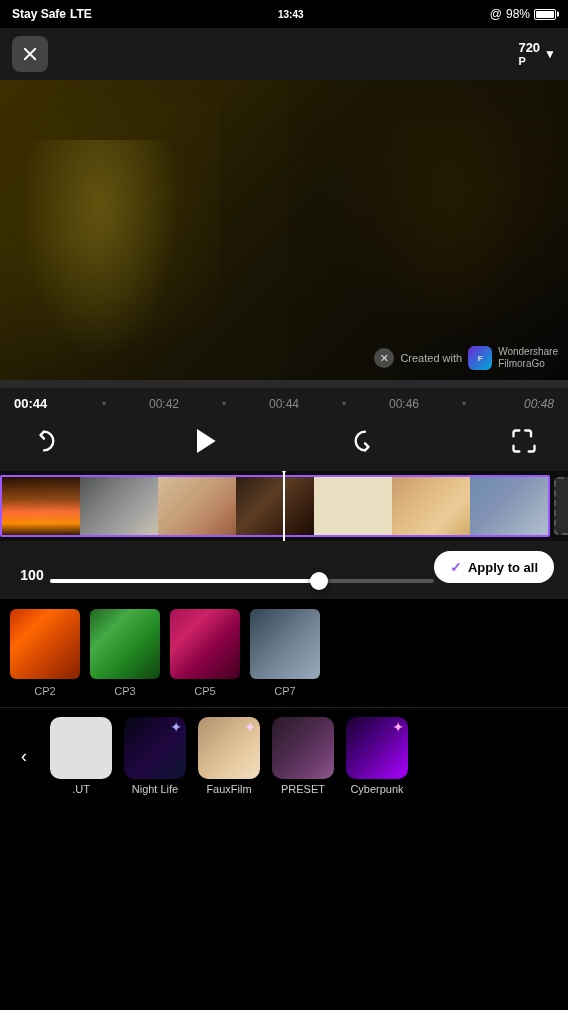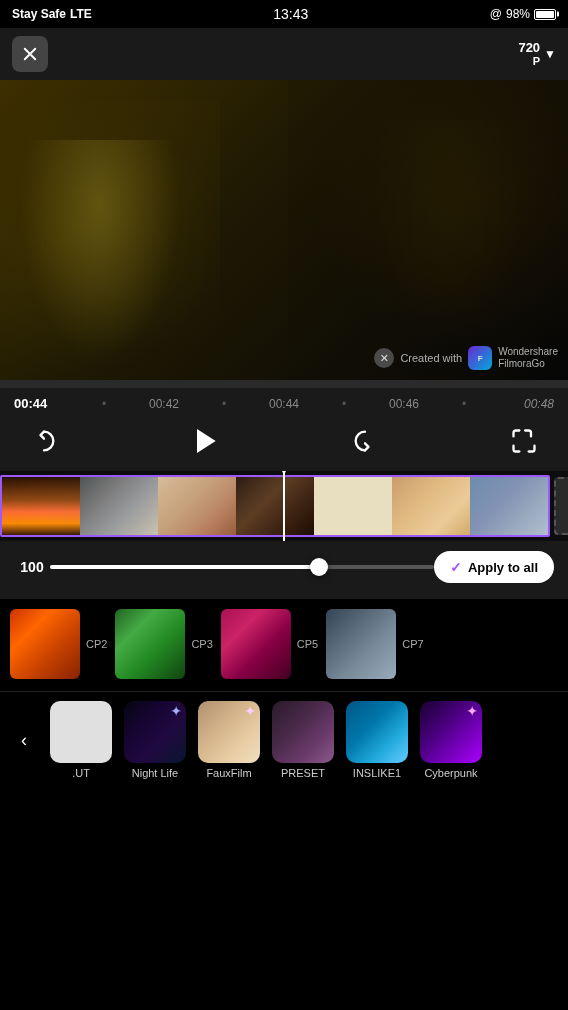--- a/index.html
+++ b/index.html
@@ -23,22 +23,22 @@
       background: #000;
     }
     .status-left {
       display: flex;
       align-items: center;
       gap: 4px;
       font-size: 12px;
       font-weight: 600;
     }
     .status-center {
-      font-size: 14px;
-      font-weight: 400;
+      font-size: 10px;
+      font-weight: 700;
     }
     .status-right {
       display: flex;
       align-items: center;
       gap: 4px;
       font-size: 12px;
     }
     .battery-icon {
       width: 22px;
       height: 11px;
@@ -297,21 +297,21 @@
       clip-path: polygon(50% 100%, 0 0, 100% 0);
     }
 
     
     .filter-controls {
       background: #1a1a1a;
       padding: 10px 14px 8px;
     }
     .filter-intensity-row {
       display: flex;
-      align-items: center;
+      align-items: flex-end;
       gap: 0;
       margin-bottom: 8px;
     }
     .intensity-label {
       font-size: 14px;
       color: #fff;
       font-weight: 600;
       min-width: 36px;
       text-align: center;
     }
@@ -371,20 +371,21 @@
       display: flex;
       gap: 6px;
       overflow-x: auto;
       scrollbar-width: none;
       padding-bottom: 4px;
     }
     .presets-row::-webkit-scrollbar { display: none; }
 
     .preset-item {
       display: flex;
+      flex-direction: column;
       align-items: center;
       gap: 4px;
       flex-shrink: 0;
       cursor: pointer;
     }
     .preset-thumb {
       width: 74px;
       height: 74px;
       border-radius: 8px;
       overflow: hidden;
@@ -524,21 +525,21 @@
 </div>
 
 <div class="top-toolbar">
   <div class="close-btn">
     <svg viewBox="0 0 24 24">
       <path d="M19 5L5 19M5 5l14 14"></path>
       <path d="M19 5L5 19M5 5l14 14" stroke="#fff" stroke-width="2.5" stroke-linecap="round" fill="none"></path>
     </svg>
   </div>
   <button class="resolution-btn">
-    <span style="font-size:13px;line-height:1.1;text-align:right;">
+    <span style="font-size:13px;line-height:1.1;text-align:left;">
       <span style="display:block;">720</span>
       <span style="display:block;font-size:11px;">P</span>
     </span>
     <span class="resolution-arrow">▼</span>
   </button>
 </div>
 
 <div class="video-preview">
   <div class="video-bg"></div>
 
@@ -746,28 +747,20 @@
 
     <div class="style-item">
       <div class="style-thumb">
         <div class="style-thumb-img st-preset">
           <div style="width:100%;height:100%;background:linear-gradient(135deg,#2a1a2a 0%,#4a2a4a 40%,#6a3a6a 70%,#8a5a8a 100%);"></div>
         </div>
       </div>
       <span class="style-label">PRESET</span>
     </div>
 
-    <div class="style-item">
-      <div class="style-thumb">
-        <div class="style-thumb-img st-inslike1">
-          <div style="width:100%;height:100%;background:linear-gradient(135deg,#005588 0%,#0077aa 40%,#22aadd 70%,#66ccff 100%);"></div>
-        </div>
-      </div>
-      <span class="style-label">INSLIKE1</span>
-    </div>
 
     <div class="style-item">
       <div class="style-thumb" style="position:relative;">
         <div class="style-thumb-img st-cyberpunk">
           <div style="width:100%;height:100%;background:linear-gradient(135deg,#1a0030 0%,#4a0080 40%,#7a00c0 70%,#aa00ff 100%);"></div>
         </div>
         <span class="style-badge" style="position:absolute;top:2px;right:4px;color:#faf;font-size:14px;">✦</span>
       </div>
       <span class="style-label">Cyberpunk</span>
     </div>

